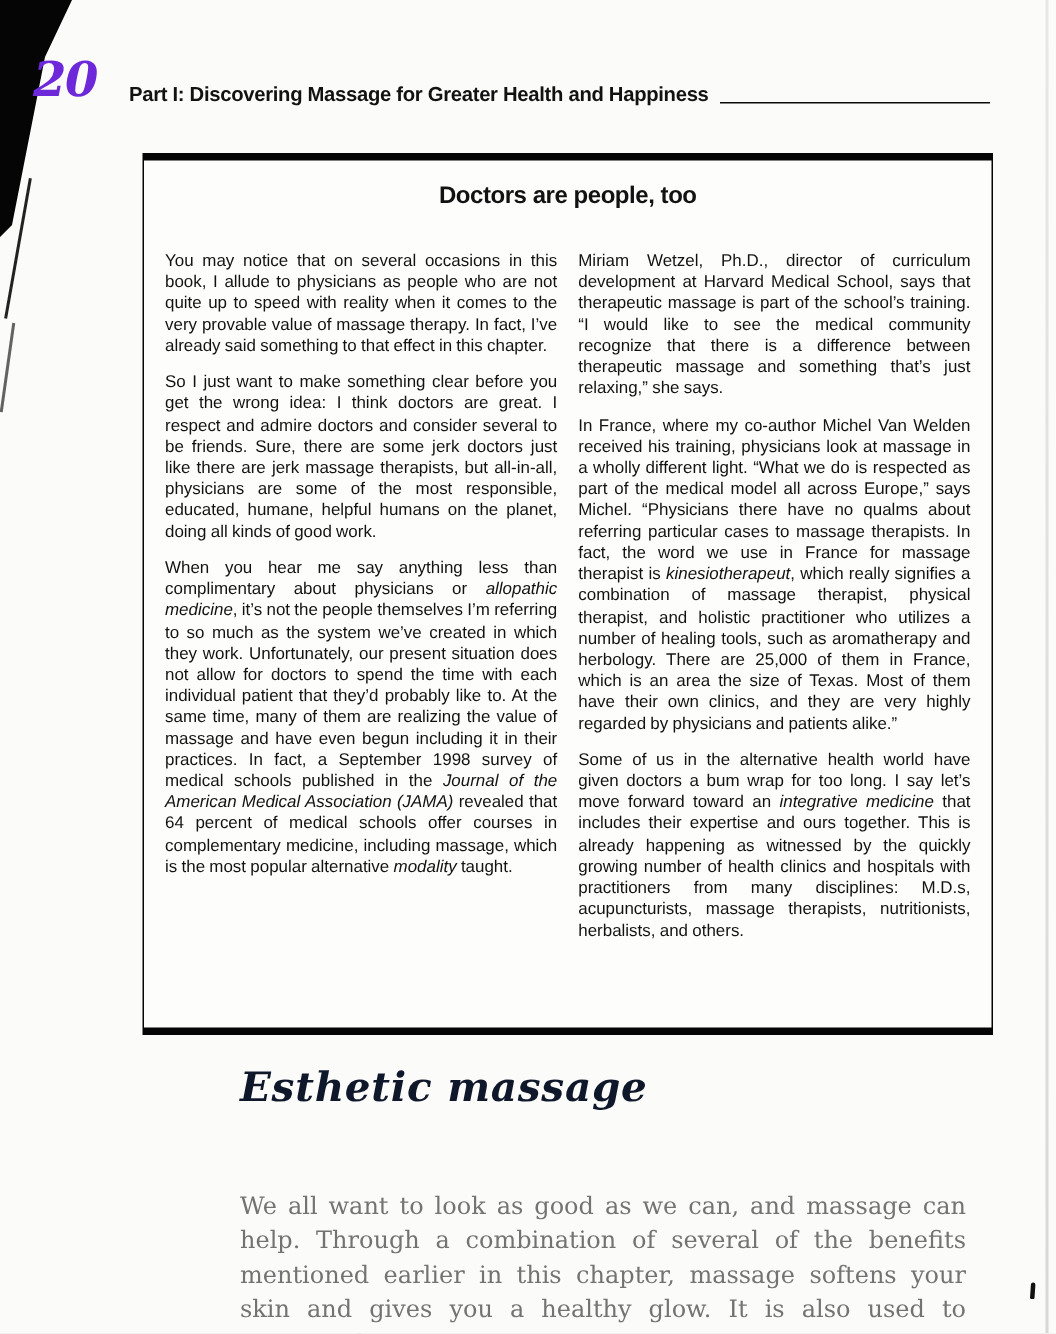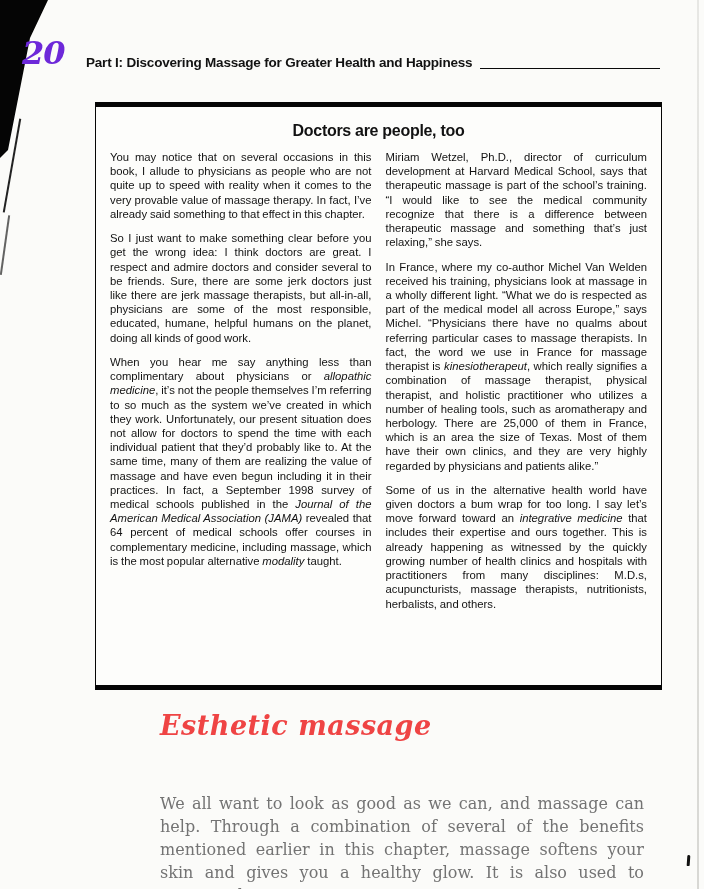--- a/index.html
+++ b/index.html
@@ -61,35 +61,35 @@
     border-right: 1.2px solid #050505;
     padding: 13px 14px 0 14px;
   }
   .sidebar-title {
     text-align: center;
     font-size: 16px; font-weight: bold;
     letter-spacing: -0.3px;
     margin: 2px 0 10px 0;
   }
   .sidebar-columns { display: flex; gap: 14px; }
-  .sidebar-columns .col { flex: 1 1 0; }
+  .sidebar-columns .col { flex: 1 1 0; margin-top: 17px; }
   .sb-para {
     font-size: 11.3px; line-height: 1.26;
     text-align: justify;
     margin-bottom: 10px;
     word-spacing: -0.3px;
   }
   .sb-para i { font-style: italic; }
 
   .section-heading {
     position: absolute; left: 160px; top: 710px;
     font-family: "DejaVu Serif", serif;
     font-style: italic; font-weight: bold;
     font-size: 27px; letter-spacing: 0.5px;
-    color: #ef4444;
+    color: #0f172a;
   }
   .body-para {
     position: absolute; left: 160px; top: 792px; width: 484px;
     font-family: "DejaVu Serif", serif;
     font-size: 16px; line-height: 1.44;
     text-align: justify;
     color: #737373;
   }
 
   .page-edge {

